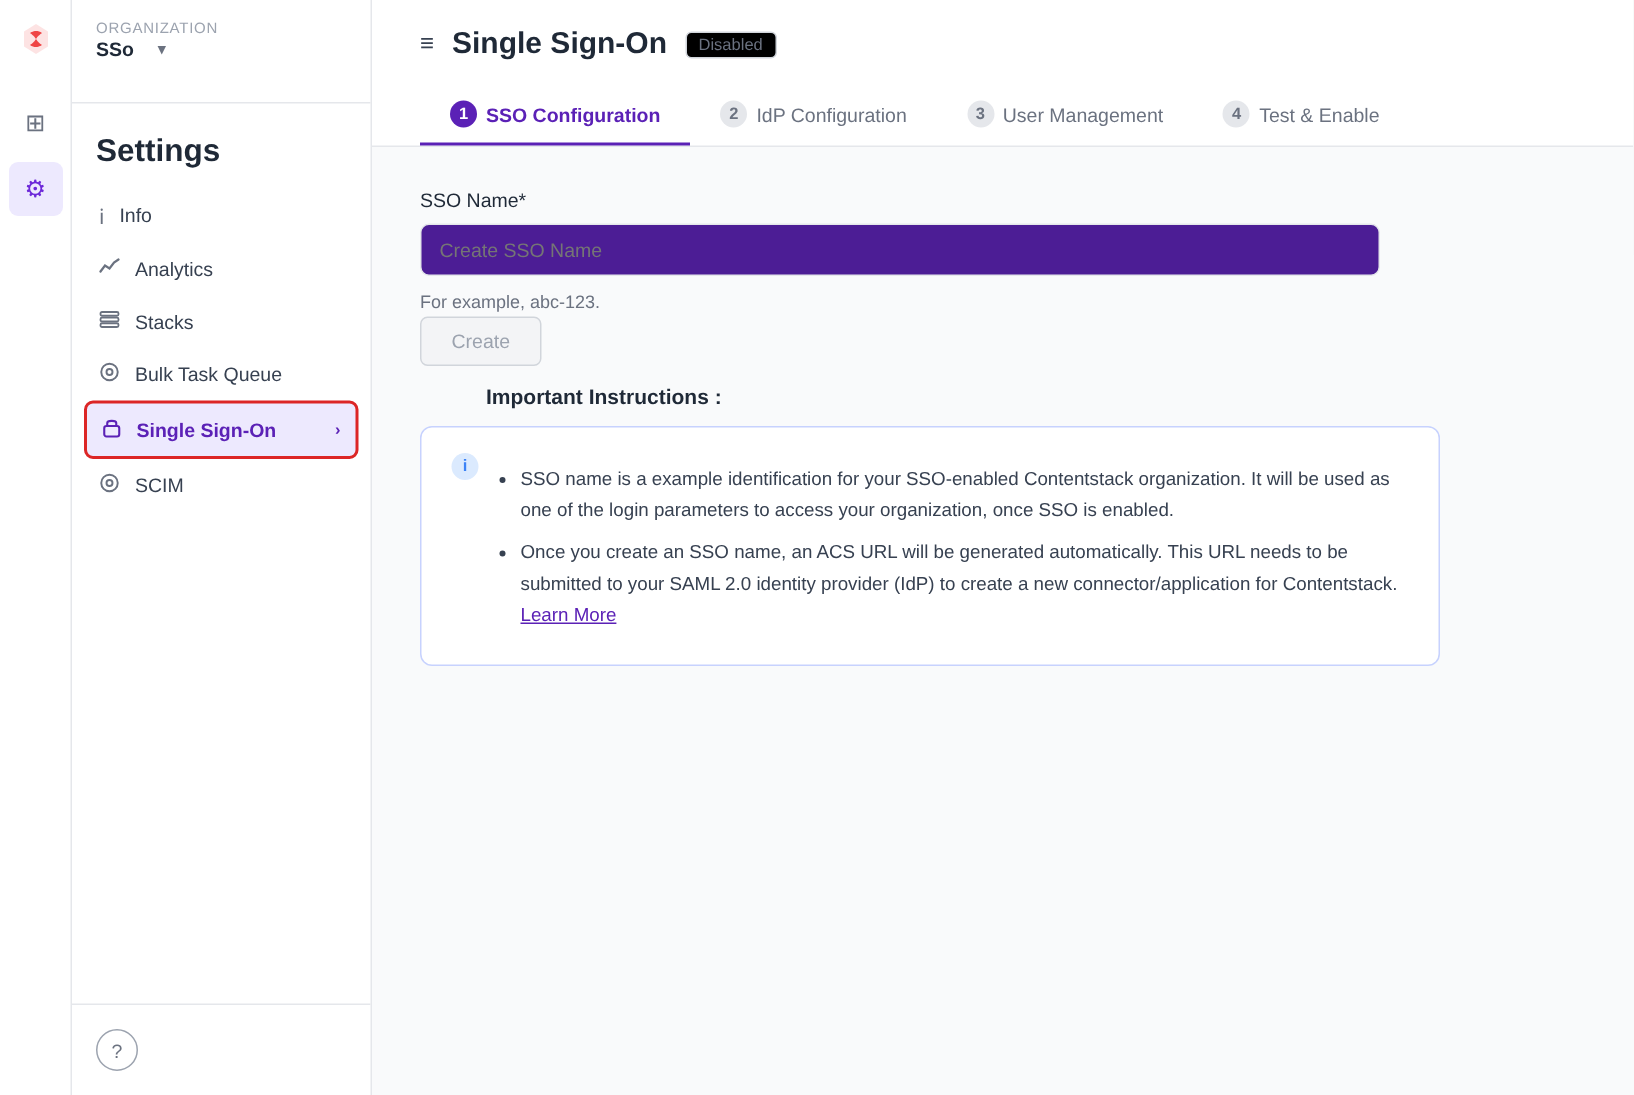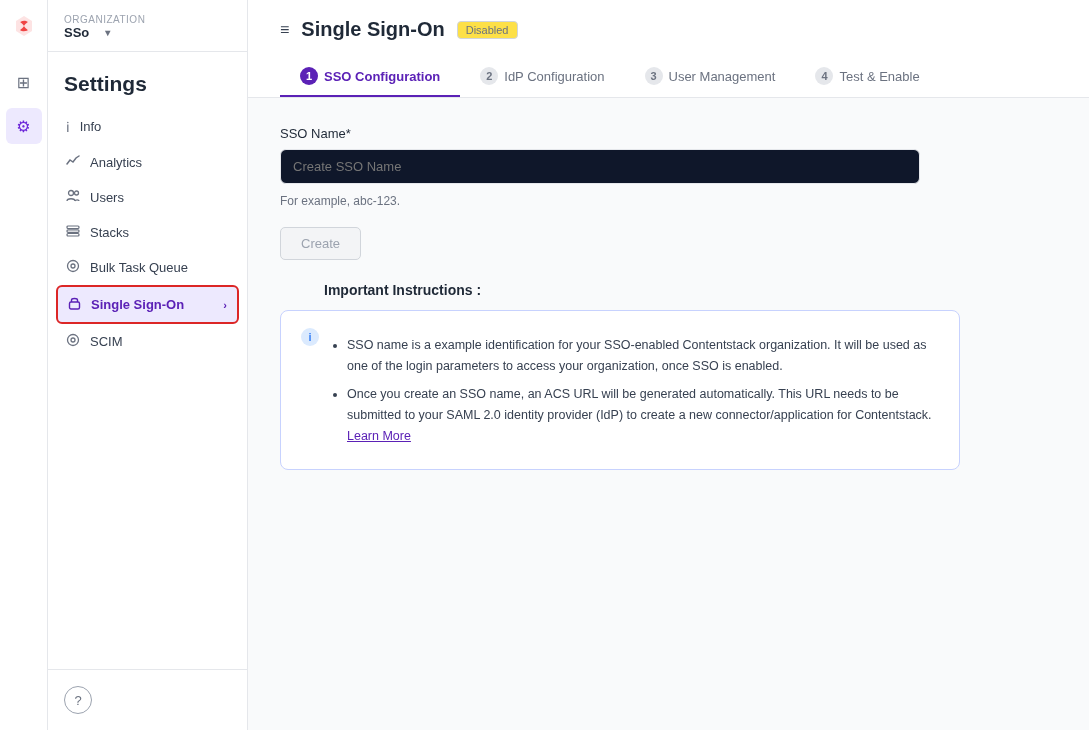--- a/index.html
+++ b/index.html
@@ -40,21 +40,21 @@
     
     .sidebar {
       width: 200px;
       background: #fff;
       border-right: 1px solid #e5e7eb;
       display: flex;
       flex-direction: column;
       padding: 0;
     }
     .sidebar-org {
-      padding: 14px 16px 11px;
+      padding: 14px 16px 28px;
       border-bottom: 1px solid #e5e7eb;
     }
     .sidebar-org-label {
       font-size: 10px;
       color: #9ca3af;
       text-transform: uppercase;
       letter-spacing: 0.5px;
     }
     .sidebar-org-name {
       font-size: 13px;
@@ -137,21 +137,21 @@
       gap: 12px;
       margin-bottom: 16px;
     }
     .hamburger { font-size: 16px; color: #374151; cursor: pointer; }
     .main-title {
       font-size: 20px;
       font-weight: 700;
       color: #1f2937;
     }
     .disabled-badge {
-      background: #fde047;
+      background: #000000;
       border: 1px solid #d1d5db;
       color: #6b7280;
       font-size: 11px;
       padding: 2px 8px;
       border-radius: 4px;
     }
     .tabs {
       display: flex;
       gap: 0;
     }
@@ -196,45 +196,44 @@
       margin-bottom: 8px;
     }
     .field-input {
       width: 100%;
       max-width: 640px;
       padding: 9px 12px;
       border: 1px solid #e5e7eb;
       border-radius: 6px;
       font-size: 13px;
       color: #9ca3af;
-      background: #0f172a;
+      background: #4c1d95;
       outline: none;
     }
     .field-help {
       margin-top: 8px;
       font-size: 12px;
       color: #6b7280;
       line-height: 1.6;
     }
     .create-btn {
-      margin-top: 16px;
       padding: 8px 20px;
       background: #f3f4f6;
       border: 1px solid #d1d5db;
       border-radius: 5px;
       font-size: 13px;
       color: #9ca3af;
       cursor: not-allowed;
     }
 
     .instructions-title {
       font-size: 14px;
       font-weight: 600;
       color: #1f2937;
-      margin-top: 22px;
+      margin-top: 12px;
       margin-bottom: 12px;
       padding-left: 44px;
     }
     .instructions-box {
       border: 1px solid #c7d2fe;
       border-radius: 8px;
       background: #fff;
       padding: 16px 20px;
       max-width: 680px;
       display: flex;
@@ -298,31 +297,20 @@
 
     <div class="sidebar-item">
       <span class="icon">
         <svg width="14" height="14" viewBox="0 0 14 14" fill="none">
           <path d="M1 10 L4 6 L7 8 L10 4 L13 2" stroke="#6b7280" stroke-width="1.5" fill="none" stroke-linecap="round"></path>
         </svg>
       </span>
       <span>Analytics</span>
     </div>
 
-    <div class="sidebar-item">
-      <span class="icon">
-        <svg width="14" height="14" viewBox="0 0 14 14" fill="none">
-          <circle cx="5" cy="4" r="2.5" stroke="#6b7280" stroke-width="1.3"></circle>
-          <path d="M1 12 C1 9 9 9 9 12" stroke="#6b7280" stroke-width="1.3" fill="none"></path>
-          <circle cx="10.5" cy="4" r="2" stroke="#6b7280" stroke-width="1.3"></circle>
-          <path d="M9 12 C9.5 10.5 13 10.5 13 12" stroke="#6b7280" stroke-width="1.3" fill="none"></path>
-        </svg>
-      </span>
-      <span>Users</span>
-    </div>
 
     <div class="sidebar-item">
       <span class="icon">
         <svg width="14" height="14" viewBox="0 0 14 14" fill="none">
           <rect x="1" y="2" width="12" height="2.5" rx="1" stroke="#6b7280" stroke-width="1.2"></rect>
           <rect x="1" y="5.8" width="12" height="2.5" rx="1" stroke="#6b7280" stroke-width="1.2"></rect>
           <rect x="1" y="9.5" width="12" height="2.5" rx="1" stroke="#6b7280" stroke-width="1.2"></rect>
         </svg>
       </span>
       <span>Stacks</span>

